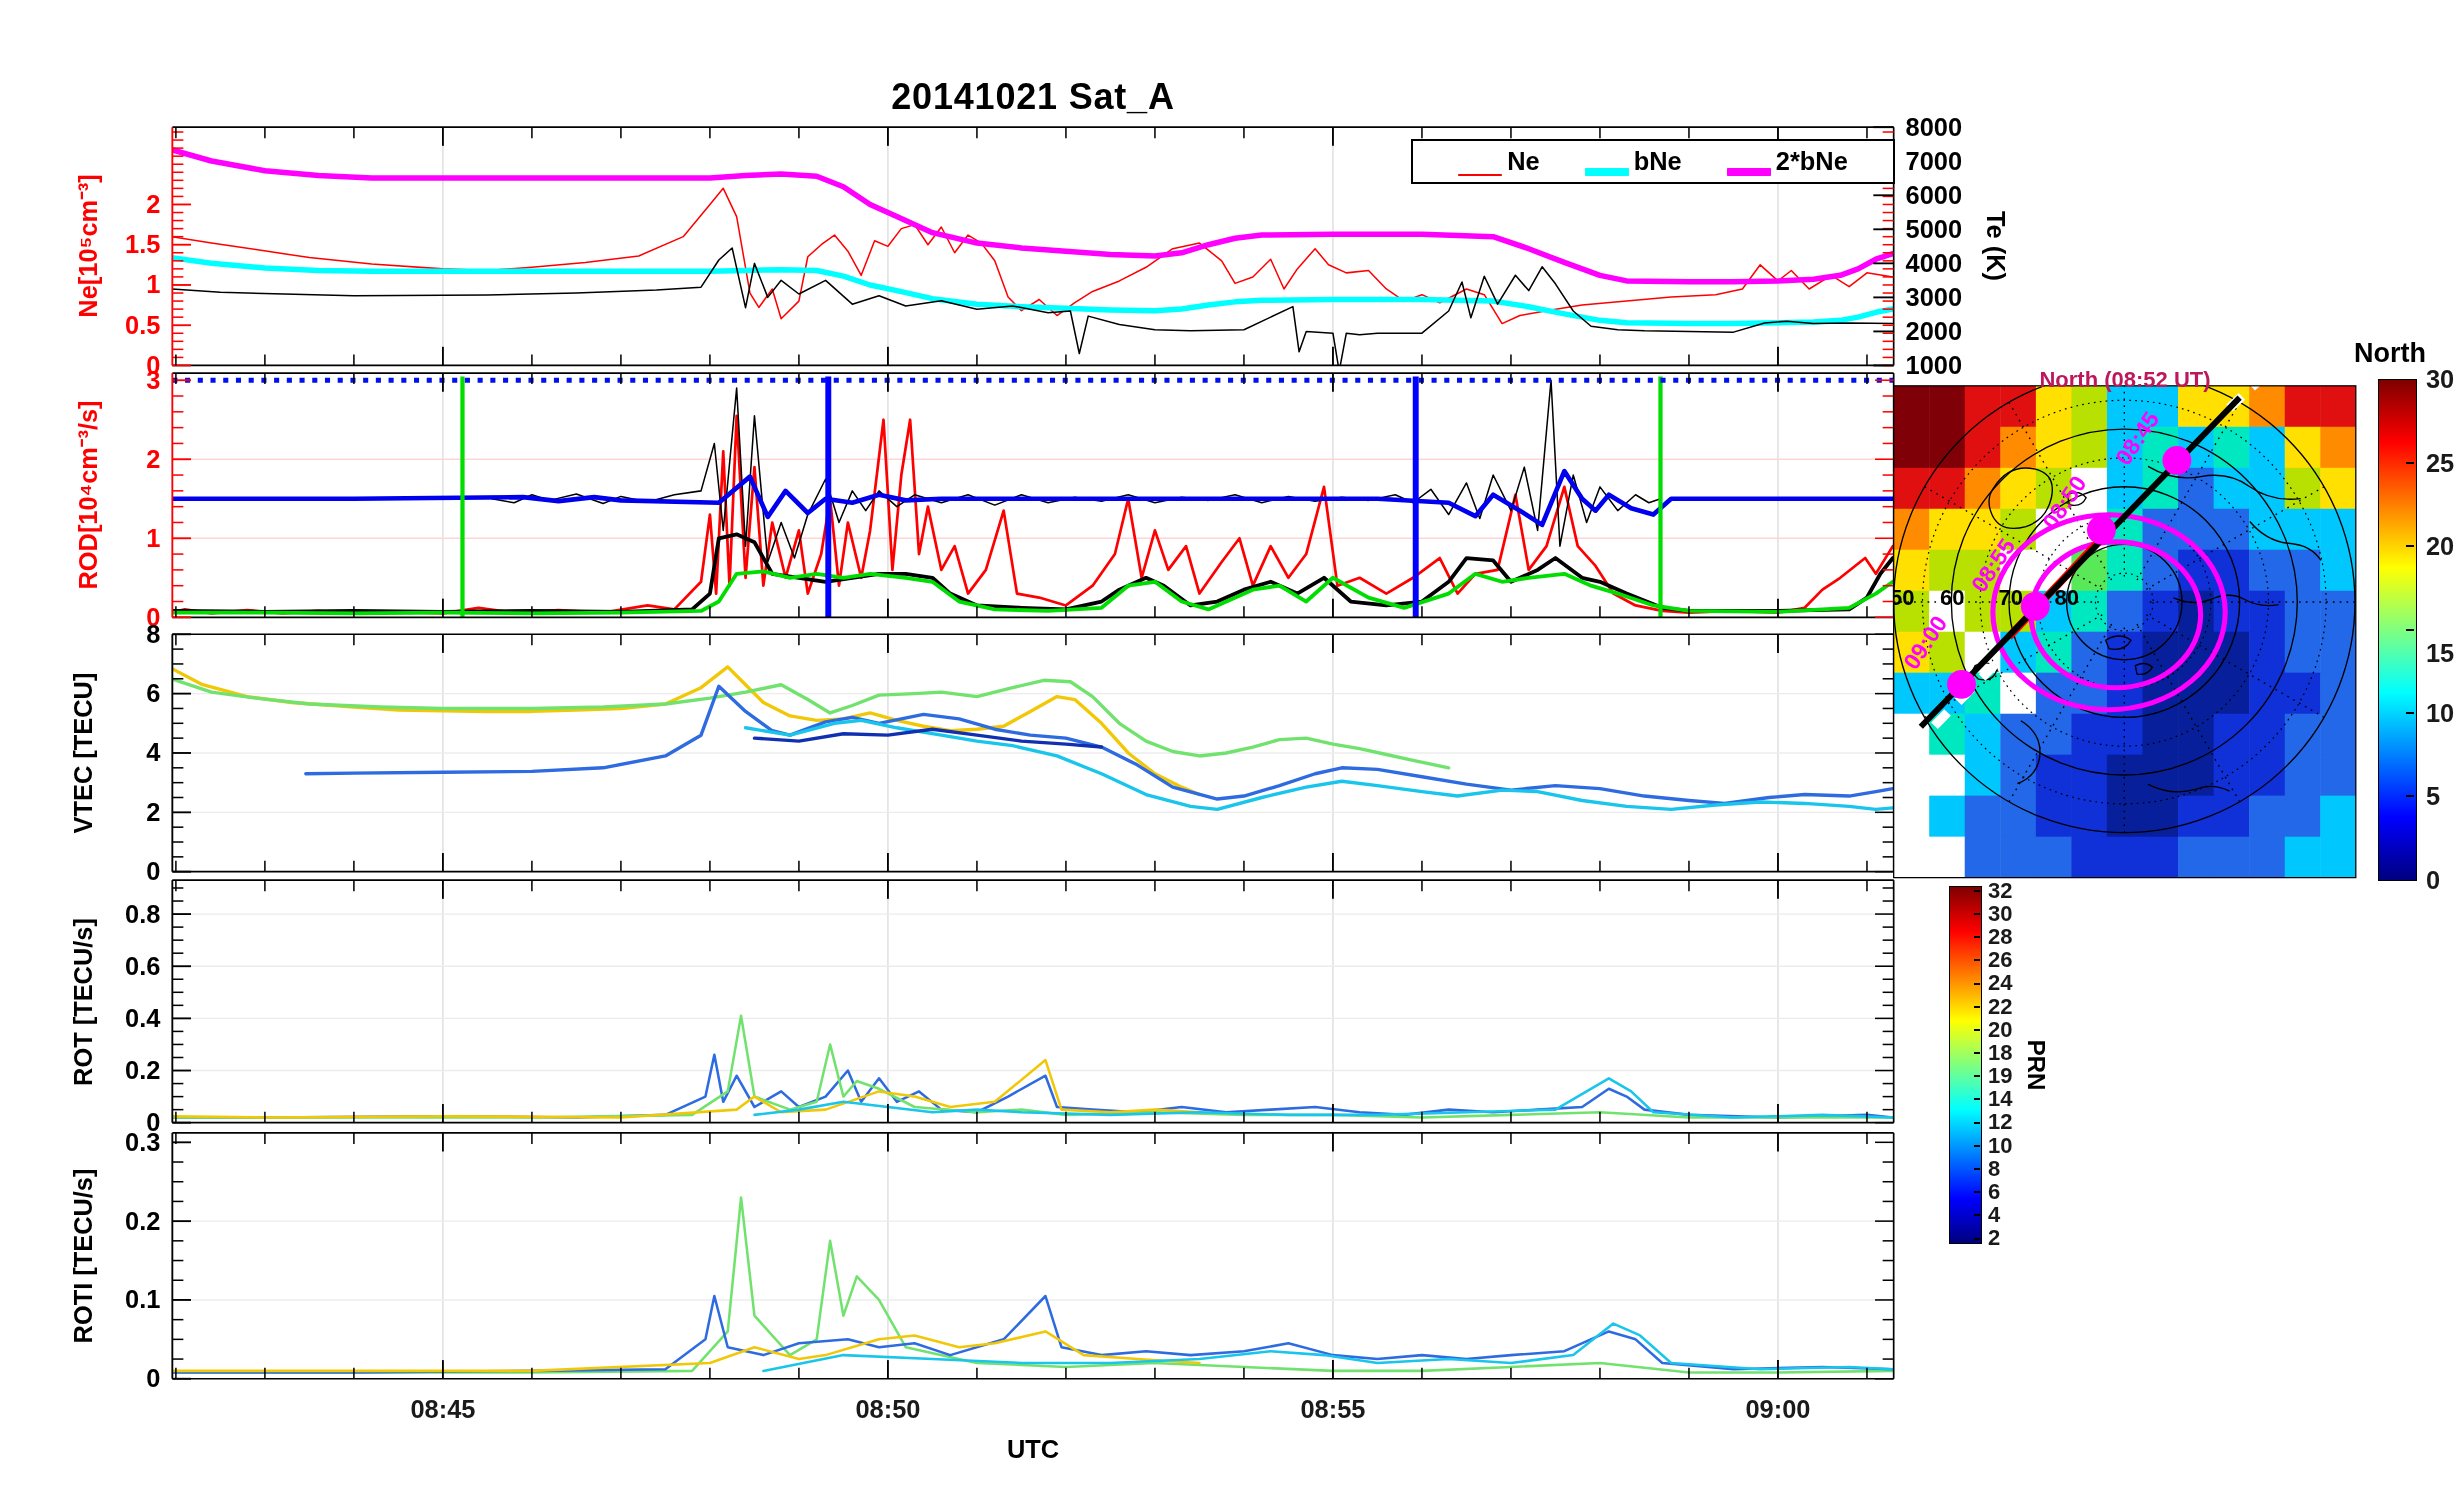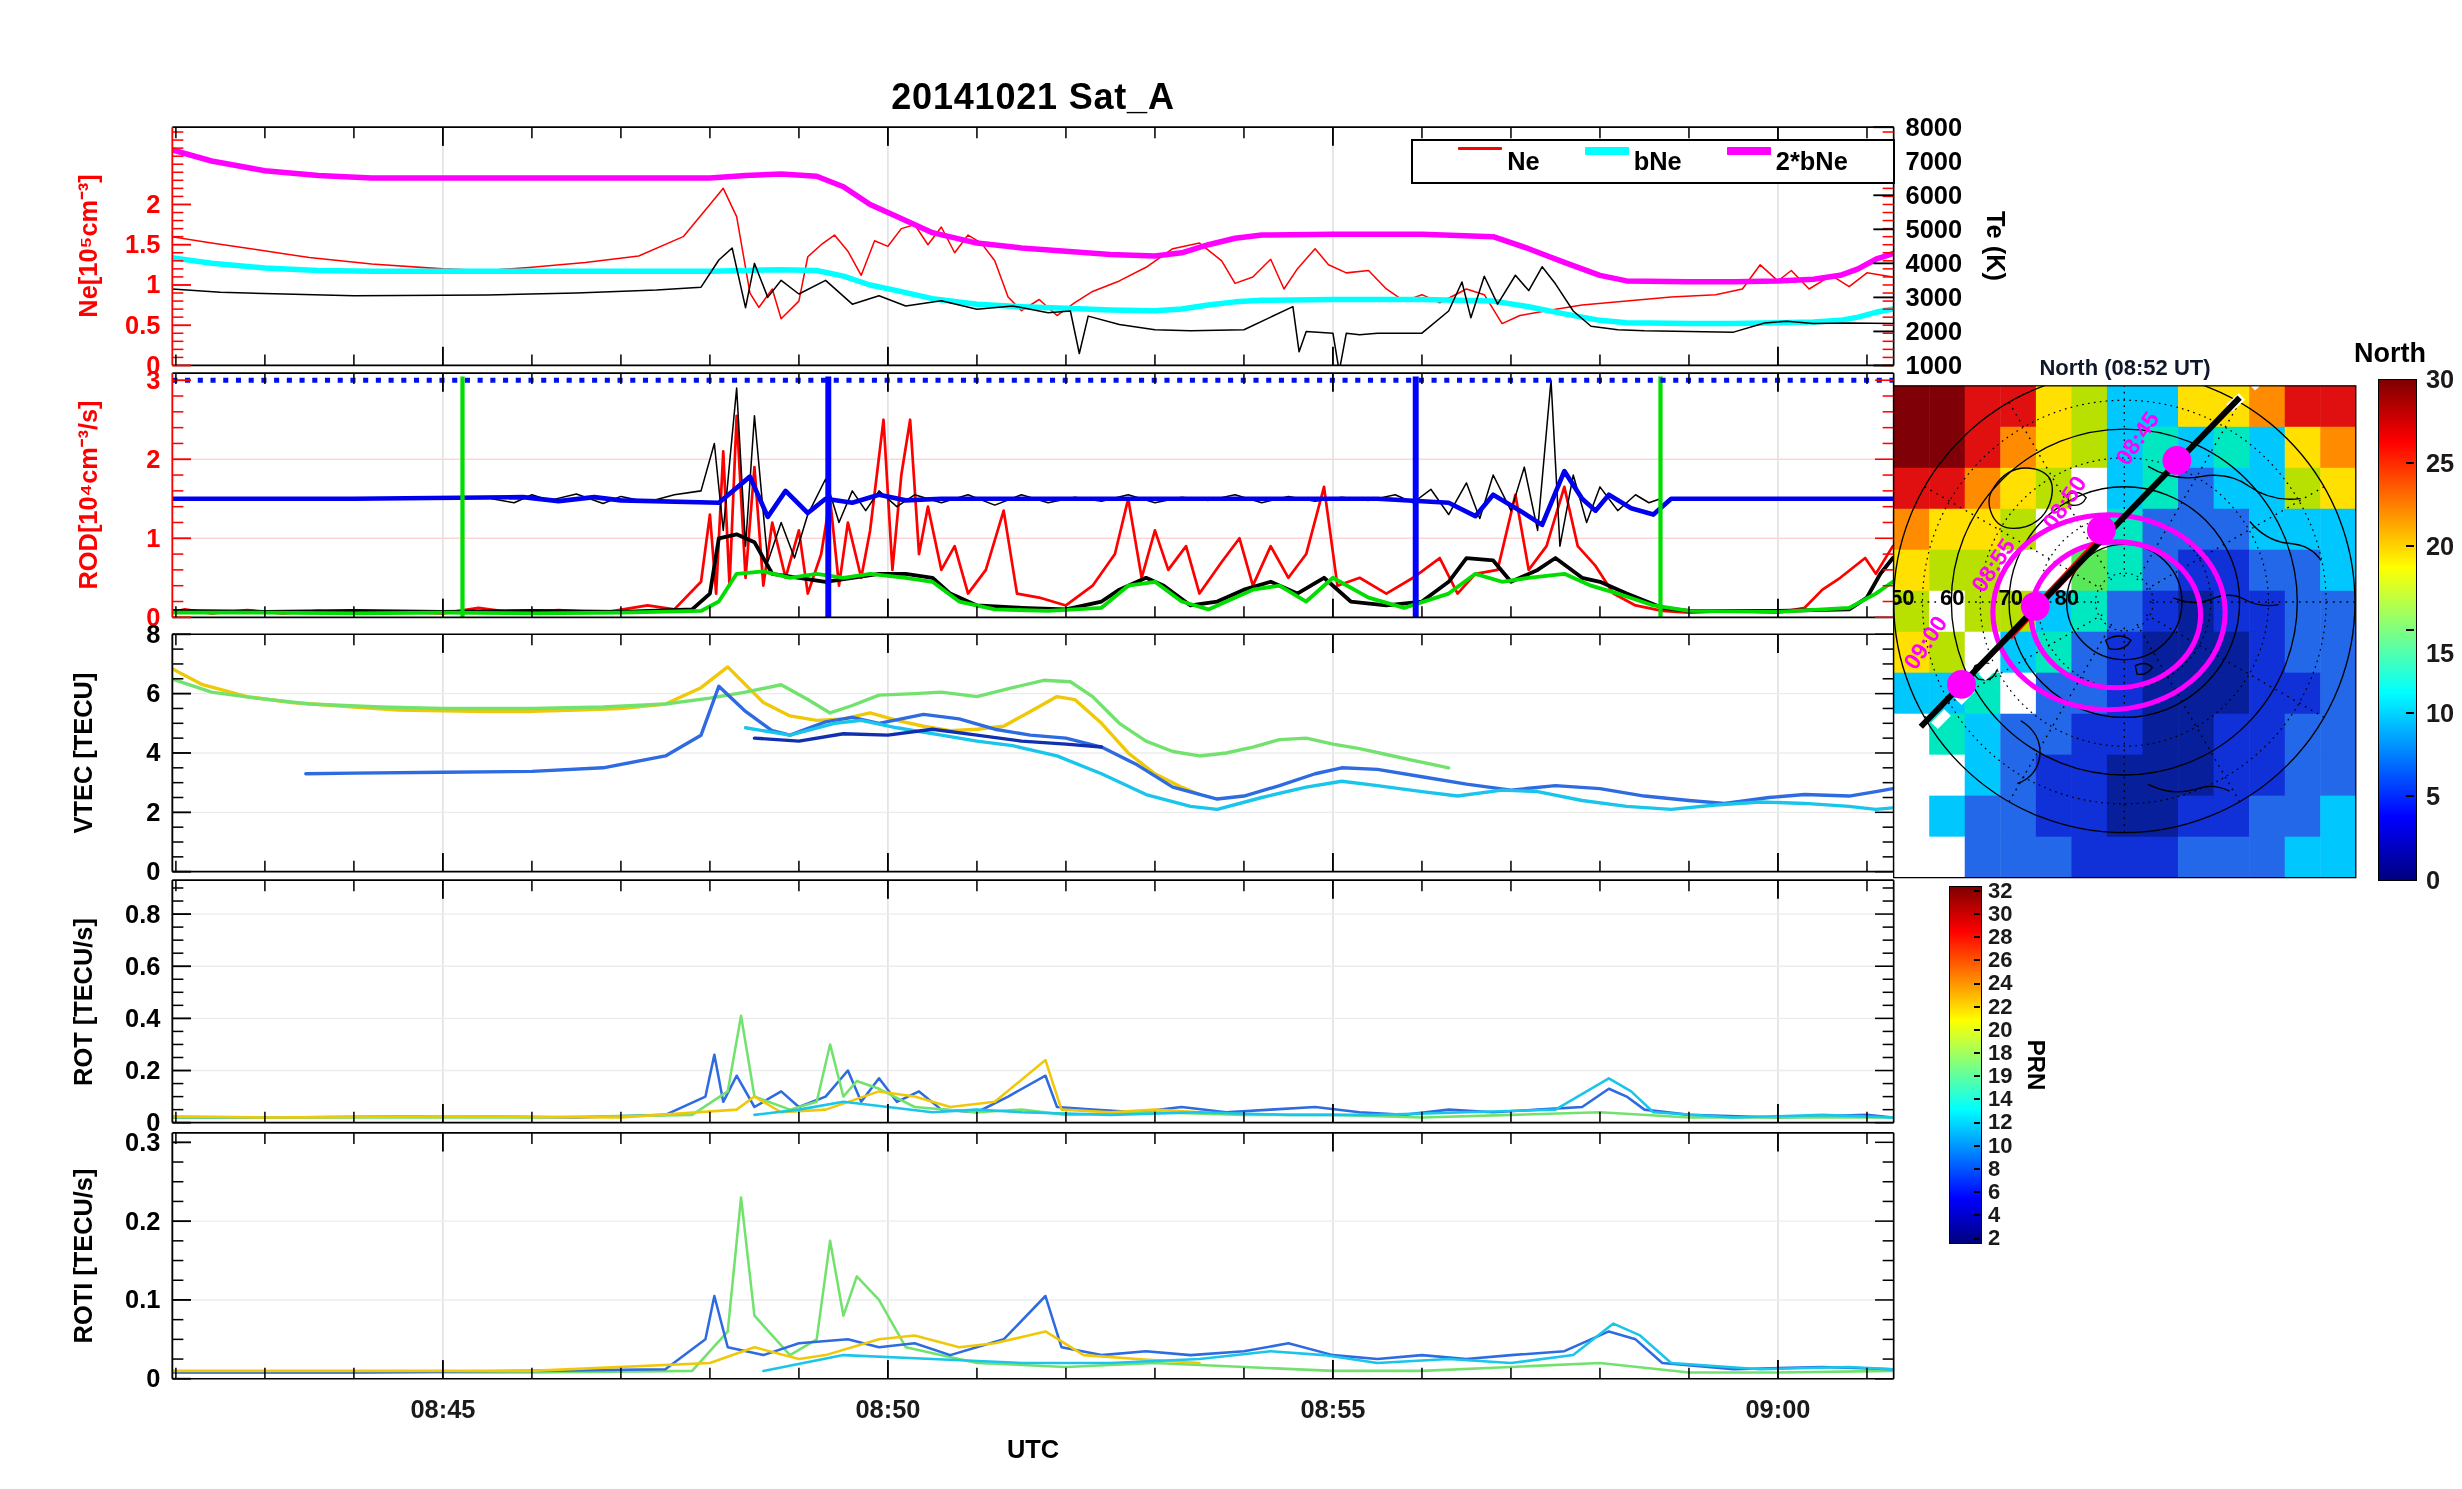--- a/index.html
+++ b/index.html
@@ -11,24 +11,24 @@
              font-size:36px;font-weight:bold;color:#000;letter-spacing:0.8px;}
   .ylab{position:absolute;font-weight:bold;font-size:25.4px;white-space:nowrap;
         transform:translate(-50%,-50%) rotate(-90deg);}
   .ylab2{position:absolute;font-weight:bold;font-size:25.4px;white-space:nowrap;
         transform:translate(-50%,-50%) rotate(90deg);color:#000;}
   .xlab{position:absolute;font-weight:bold;font-size:25.4px;color:#000;
         transform:translate(-50%,0);text-align:center;}
   .legend{position:absolute;background:#fff;border:2.1px solid #000;
           display:flex;align-items:center;justify-content:space-evenly;
           font-size:25.4px;font-weight:bold;color:#000;}
-  .legend .item{display:flex;align-items:flex-start;gap:5px;}
+  .legend .item{display:flex;align-items:flex-end;gap:5px;}
   .legend .swatch{display:inline-block;width:44px;border-radius:0.8px;}
-  .map-title{position:absolute;font-size:22px;font-weight:bold;color:#0f172a;
-             transform:translate(-50%,0);white-space:nowrap;}
+  .map-title{position:absolute;font-size:22px;font-weight:bold;color:#be185d;
+             transform:translate(-50%,0);white-space:nowrap;margin-top:12px;}
   .cb-title{position:absolute;font-size:27px;font-weight:bold;color:#000;
             transform:translate(-50%,0);}
   .cbar{position:absolute;border:1.7px solid #000;
         background:linear-gradient(to top,#00007f 0%,#0000ff 12.5%,#00ffff 37.5%,
                    #ffff00 62.5%,#ff0000 87.5%,#7f0000 100%);}
   .cb-tick{position:absolute;font-size:25.4px;font-weight:bold;color:#1a1a1a;
            transform:translate(0,-50%);}
   .cb-tick.small{font-size:22px;}
   .prn-lab{position:absolute;font-size:24px;font-weight:bold;color:#000;
            transform:translate(-50%,-50%) rotate(90deg);}

